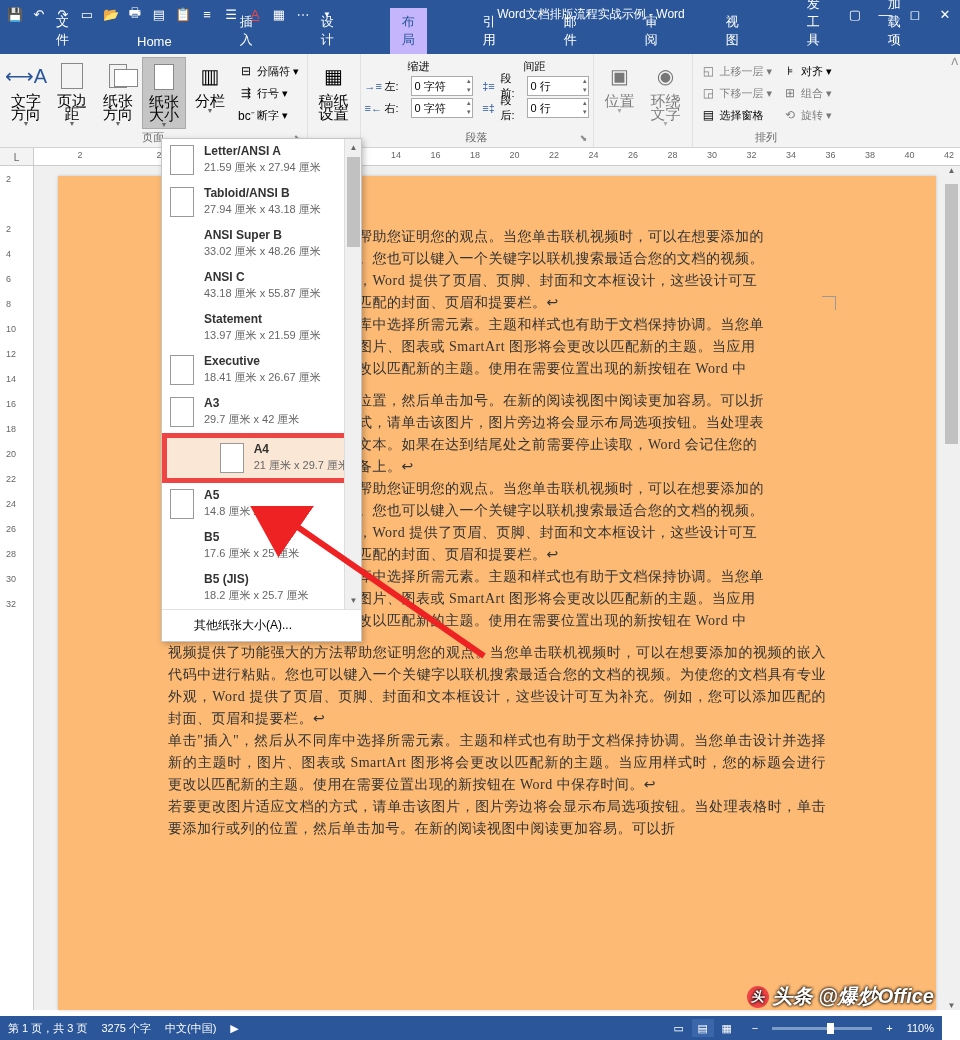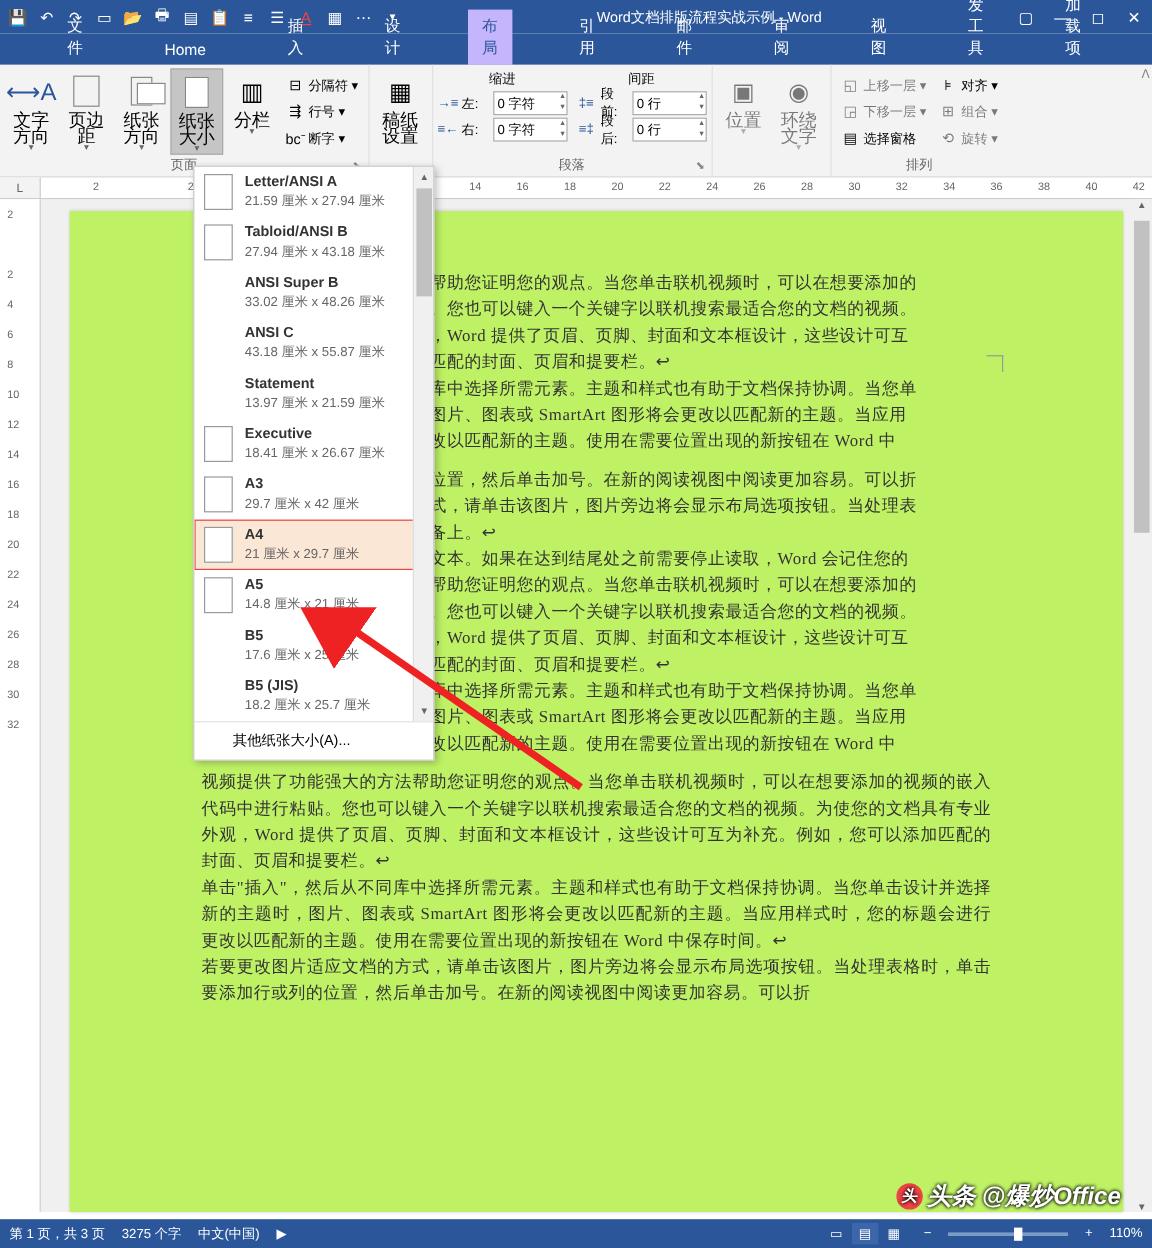--- a/index.html
+++ b/index.html
@@ -34,38 +34,38 @@
 .spinner { width:62px; height:20px; border:1px solid #ababab; background:#fff; display:flex; align-items:center; padding:0 3px; font-size:11px; position:relative; }
 .spinner::after { content:"▴\A▾"; white-space:pre; position:absolute; right:1px; top:-1px; font-size:7px; line-height:9px; color:#666; }
 .dlg-launcher { position:absolute; right:2px; bottom:2px; width:14px; height:14px; font-size:9px; color:#888; display:flex; align-items:center; justify-content:center; }
 .ruler-h { height:18px; background:#fff; border-bottom:1px solid #ccc; position:relative; overflow:hidden; font-size:9px; color:#666; }
 .ruler-h .corner { position:absolute; left:0; top:0; width:34px; height:18px; background:#f3f3f3; border-right:1px solid #ccc; display:flex; align-items:center; justify-content:center; font-size:10px; }
 .ruler-nums { position:absolute; left:70px; top:2px; display:flex; gap:19.5px; }
 .ruler-nums span { width:20px; text-align:center; }
 .workspace { display:flex; height:844px; background:#f0f0f0; }
 .ruler-v { width:34px; background:#fff; border-right:1px solid #ccc; position:relative; font-size:9px; color:#666; }
 .ruler-v .vnum { position:absolute; left:6px; }
-.page { flex:1; background:#bef264; margin:10px 24px 0 24px; box-shadow:0 0 3px rgba(0,0,0,.2); position:relative; padding:50px 110px 20px 110px; overflow:hidden; }
+.page { flex:1; background:#fdba74; margin:10px 24px 0 24px; box-shadow:0 0 3px rgba(0,0,0,.2); position:relative; padding:50px 110px 20px 110px; overflow:hidden; }
 .page p { font-family:SimSun,serif; font-size:14px; line-height:22px; color:#333; text-align:justify; margin-bottom:0px; letter-spacing:0.5px; }
 .corner-mark { position:absolute; width:14px; height:14px; border-left:1px solid #999; border-bottom:1px solid #999; right:100px; top:120px; transform:rotate(180deg); }
 .dropdown { position:absolute; left:161px; top:138px; width:201px; background:#fff; border:1px solid #c6c6c6; box-shadow:2px 2px 6px rgba(0,0,0,.25); z-index:100; }
 .dd-scroll { max-height:614px; overflow:hidden; position:relative; }
 .dd-item { display:flex; align-items:center; padding:5px 8px 6px 8px; gap:10px; cursor:pointer; }
-.dd-item.sel { background:#fbe7d5; border:1px solid #ef4444; padding:4px 7px 5px 7px; }
+.dd-item.sel { background:#fbe7d5; border:5px solid #ef4444; padding:4px 7px 5px 7px;justify-content:flex-end; }
 .dd-ico { width:24px; height:30px; border:1px solid #999; background:#fff; flex-shrink:0; }
 .dd-txt .n { font-size:12px; font-weight:bold; color:#333; }
 .dd-txt .d { font-size:11px; color:#666; margin-top:2px; }
 .dd-noico .dd-ico { visibility:hidden; }
 .dd-foot { border-top:1px solid #e1e1e1; padding:7px 12px 7px 32px; font-size:12px; cursor:pointer; }
 .dd-sb { position:absolute; right:0; top:0; width:17px; height:100%; background:#f0f0f0; border-left:1px solid #ddd; }
 .dd-sb .thumb { position:absolute; left:2px; top:18px; width:13px; height:90px; background:#c1c1c1; }
 .dd-sb .arr-u,.dd-sb .arr-d { position:absolute; left:0; width:17px; height:17px; text-align:center; font-size:8px; line-height:17px; color:#666; }
 .dd-sb .arr-u { top:0; } .dd-sb .arr-d { bottom:0; }
 .arrow-overlay { position:absolute; left:204px; top:506px; z-index:200; pointer-events:none; }
-.statusbar { position:absolute; bottom:0; left:0; right:0; height:24px; background:#2b579a; color:#fff; display:flex; align-items:center; font-size:11px; padding:0 8px; gap:14px; }
+.statusbar { position:absolute; bottom:0; left:0; right:18px; height:24px; background:#2b579a; color:#fff; display:flex; align-items:center; font-size:11px; padding:0 8px; gap:14px; }
 .statusbar .spacer { flex:1; }
 .view-btns { display:flex; gap:2px; }
 .vb { width:22px; height:18px; display:flex; align-items:center; justify-content:center; border:1px solid transparent; }
 .vb.act { background:#3b67aa; }
 .zoom-slider { width:100px; height:3px; background:#7a9cc6; position:relative; }
 .zoom-slider .h { position:absolute; top:-4px; left:55px; width:7px; height:11px; background:#fff; }
 .watermark { position:absolute; right:26px; bottom:30px; font-size:20px; color:#fff; font-weight:bold; text-shadow:0 0 3px #000,0 0 3px #000; z-index:50; font-style:italic; display:flex; align-items:center; gap:4px; }
 .watermark .logo { width:22px; height:22px; border-radius:50%; background:#e44; display:inline-flex; align-items:center; justify-content:center; font-size:13px; }
 .scroll-v { position:absolute; right:0; top:166px; width:17px; height:844px; background:#f0f0f0; }
 .scroll-v .thumb { position:absolute; left:2px; top:18px; width:13px; height:260px; background:#c1c1c1; }
@@ -297,22 +297,22 @@
     <p style="text-indent:190px">帮助您证明您的观点。当您单击联机视频时，可以在想要添加的</p>
     <p style="text-indent:190px">。您也可以键入一个关键字以联机搜索最适合您的文档的视频。</p>
     <p style="text-indent:190px">，Word 提供了页眉、页脚、封面和文本框设计，这些设计可互</p>
     <p style="text-indent:190px">匹配的封面、页眉和提要栏。↩</p>
     <p style="text-indent:190px">库中选择所需元素。主题和样式也有助于文档保持协调。当您单</p>
     <p style="text-indent:190px">图片、图表或 SmartArt 图形将会更改以匹配新的主题。当应用</p>
     <p style="text-indent:190px">改以匹配新的主题。使用在需要位置出现的新按钮在 Word 中</p>
     <p style="height:10px"></p>
     <p style="text-indent:190px">位置，然后单击加号。在新的阅读视图中阅读更加容易。可以折</p>
     <p style="text-indent:190px">式，请单击该图片，图片旁边将会显示布局选项按钮。当处理表</p>
+    <p style="text-indent:190px">文本。如果在达到结尾处之前需要停止读取，Word 会记住您的</p>
     <p style="text-indent:190px">备上。↩</p>
-    <p style="text-indent:190px">文本。如果在达到结尾处之前需要停止读取，Word 会记住您的</p>
     <p style="text-indent:190px">帮助您证明您的观点。当您单击联机视频时，可以在想要添加的</p>
     <p style="text-indent:190px">。您也可以键入一个关键字以联机搜索最适合您的文档的视频。</p>
     <p style="text-indent:190px">，Word 提供了页眉、页脚、封面和文本框设计，这些设计可互</p>
     <p style="text-indent:190px">匹配的封面、页眉和提要栏。↩</p>
     <p style="text-indent:190px">库中选择所需元素。主题和样式也有助于文档保持协调。当您单</p>
     <p style="text-indent:190px">图片、图表或 SmartArt 图形将会更改以匹配新的主题。当应用</p>
     <p style="text-indent:190px">改以匹配新的主题。使用在需要位置出现的新按钮在 Word 中</p>
     <p style="height:10px"></p>
     <p>视频提供了功能强大的方法帮助您证明您的观点。当您单击联机视频时，可以在想要添加的视频的嵌入代码中进行粘贴。您也可以键入一个关键字以联机搜索最适合您的文档的视频。为使您的文档具有专业外观，Word 提供了页眉、页脚、封面和文本框设计，这些设计可互为补充。例如，您可以添加匹配的封面、页眉和提要栏。↩</p>
     <p>单击"插入"，然后从不同库中选择所需元素。主题和样式也有助于文档保持协调。当您单击设计并选择新的主题时，图片、图表或 SmartArt 图形将会更改以匹配新的主题。当应用样式时，您的标题会进行更改以匹配新的主题。使用在需要位置出现的新按钮在 Word 中保存时间。↩</p>

